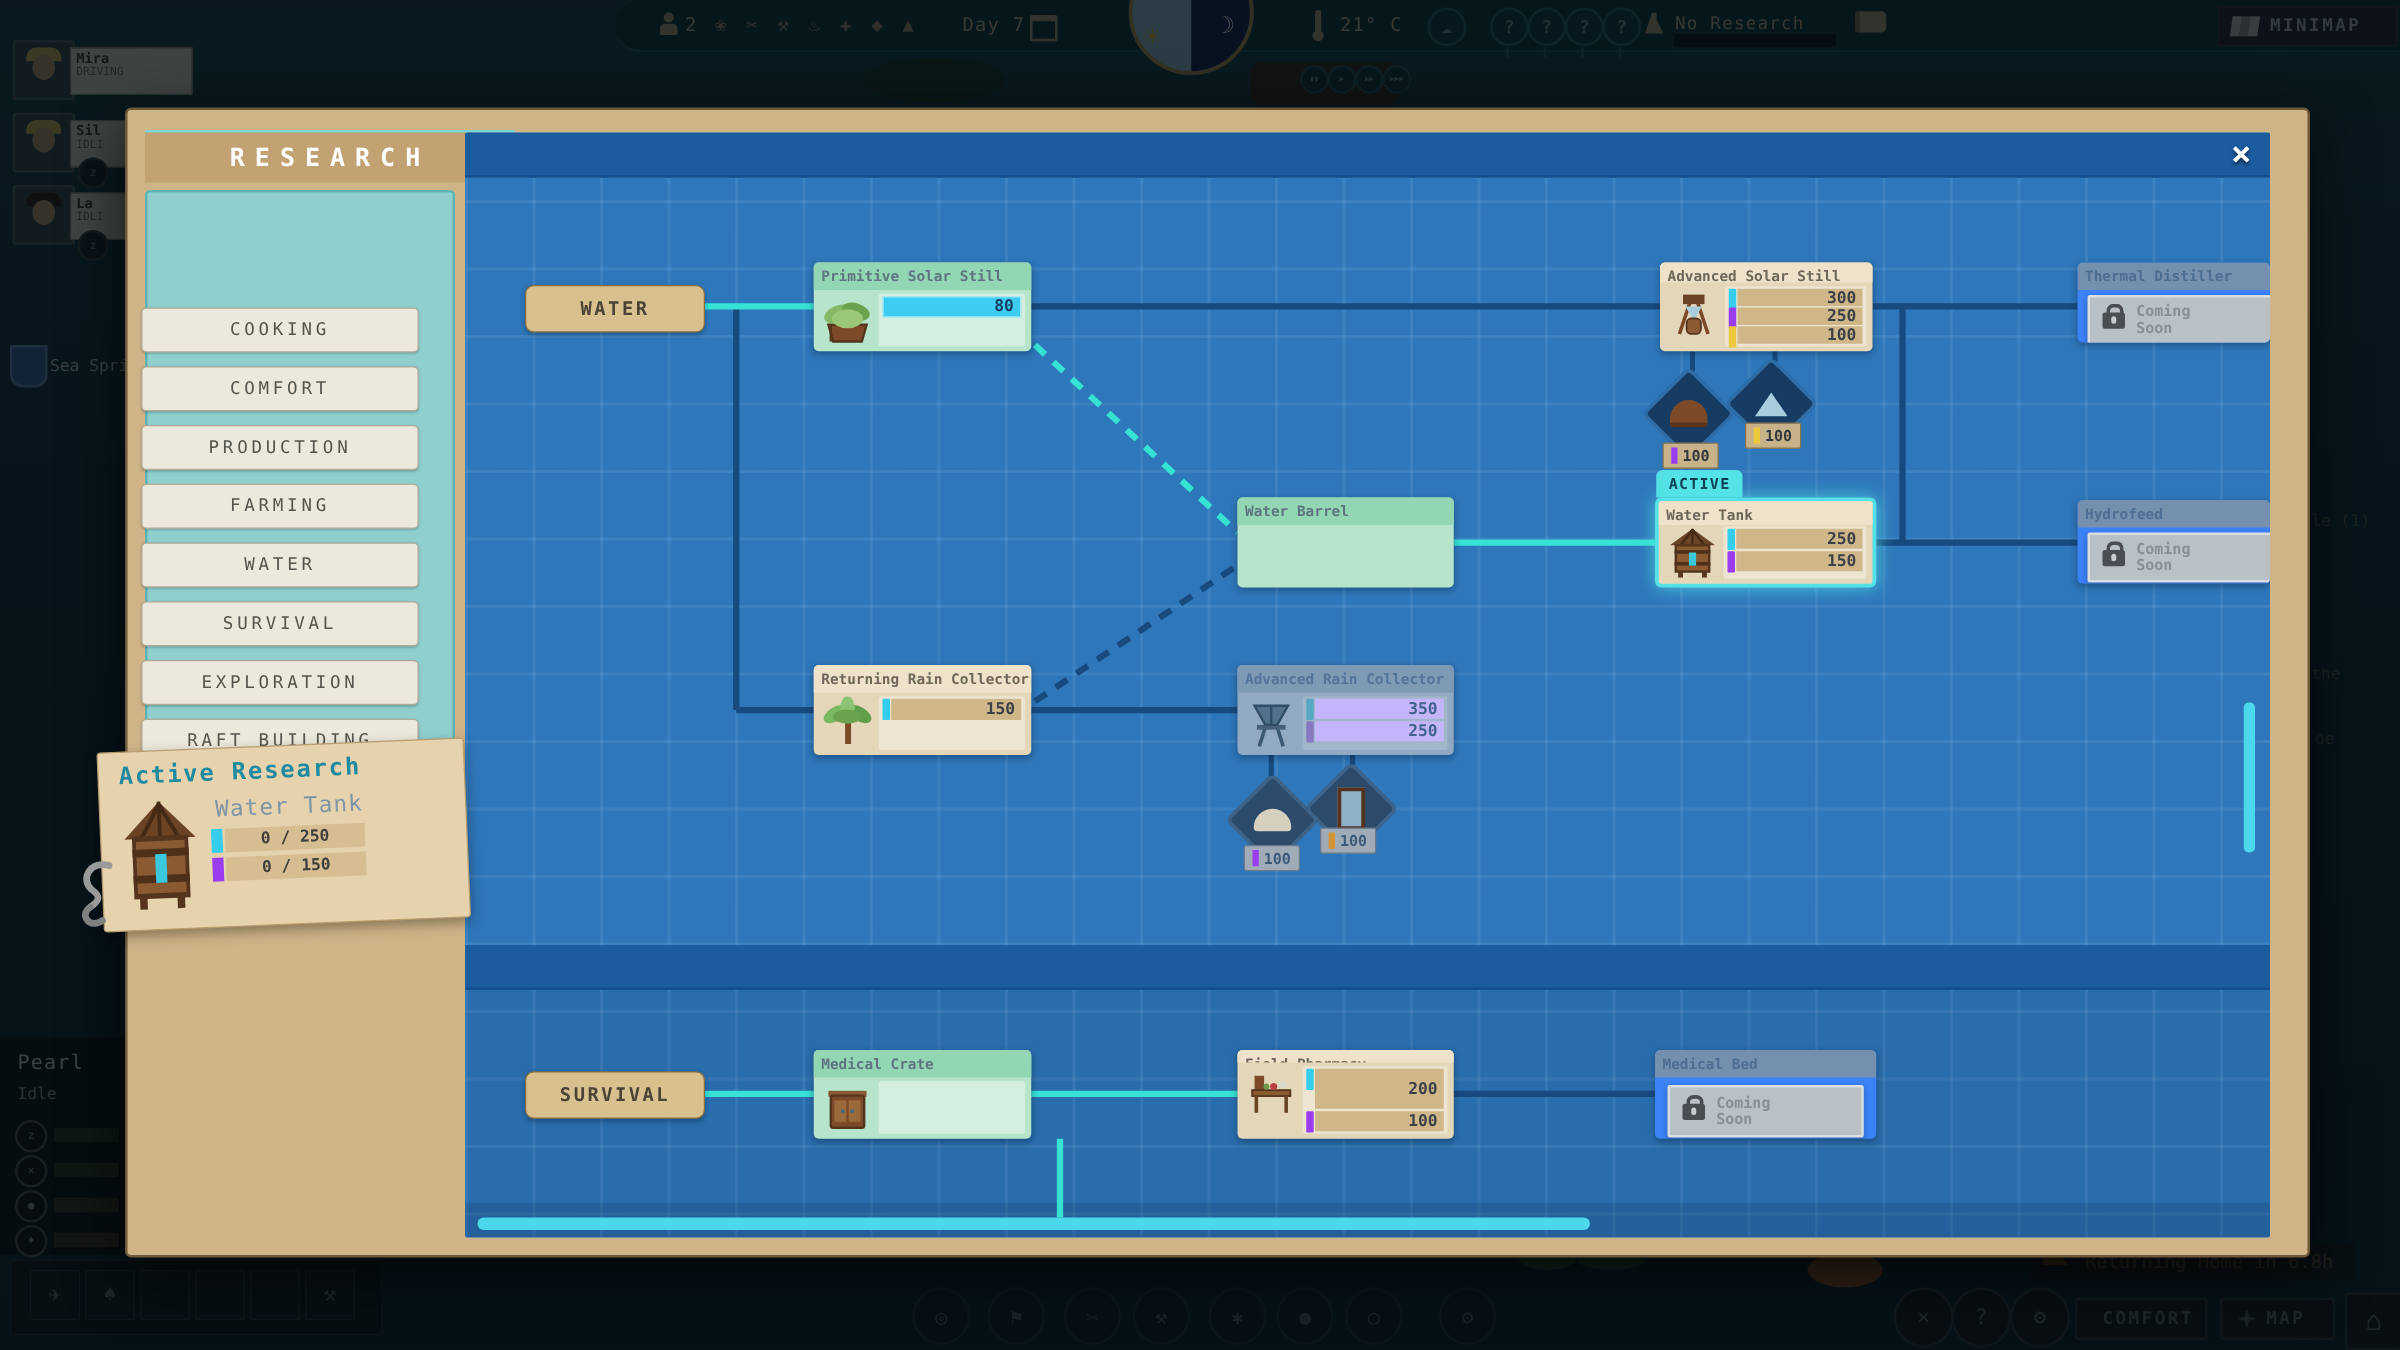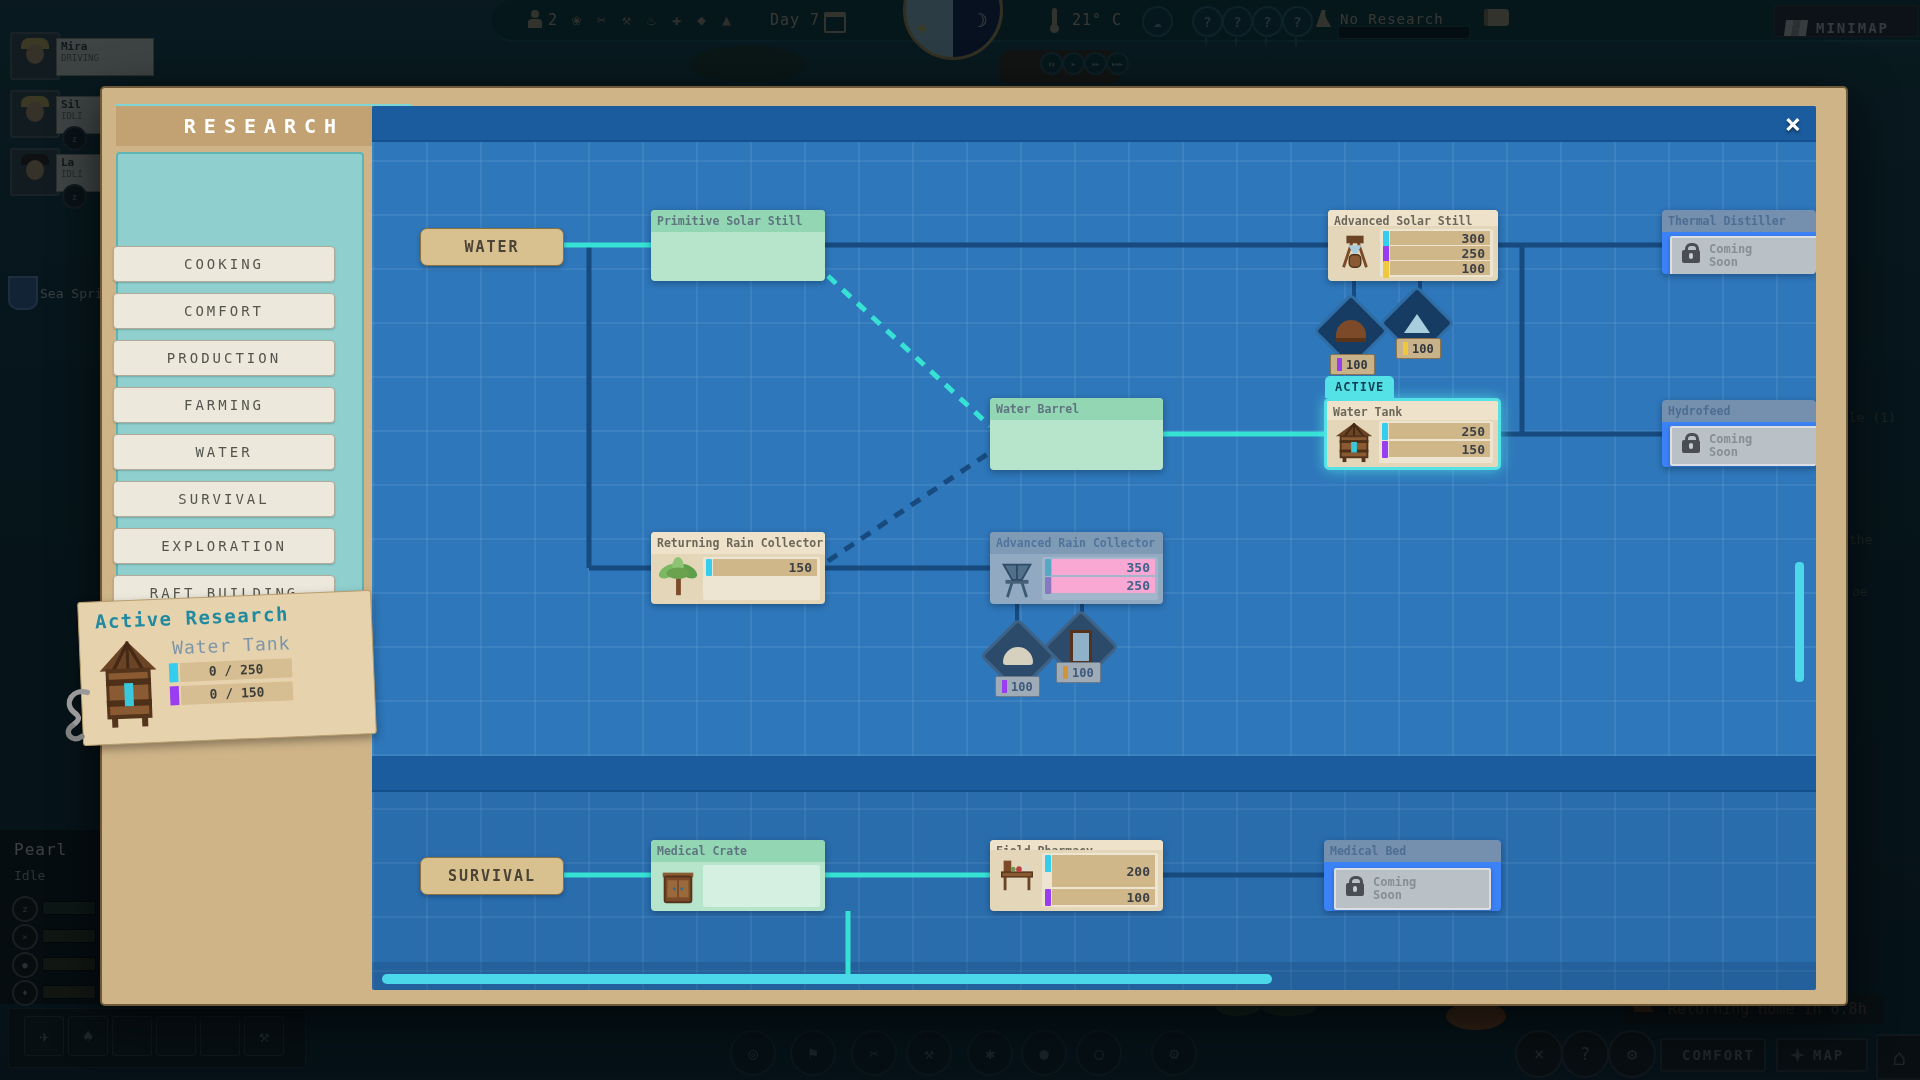--- a/index.html
+++ b/index.html
@@ -30,21 +30,21 @@
   .thermo{position:absolute;left:560px;top:8px;width:5px;height:18px;background:#b8a888;border-radius:3px}
   .thermo:after{content:"";position:absolute;left:-2px;top:16px;width:9px;height:9px;border-radius:50%;background:#b8a888}
   .qcirc{position:absolute;top:6px;width:27px;height:27px;border-radius:50%;background:#0f3d46;border:2px solid #2a6a74;
          color:#7a9aa0;font-size:14px;font-weight:bold;display:flex;align-items:center;justify-content:center}
   .qtick{position:absolute;top:38px;width:2px;height:8px;background:#2a6a74}
   .flask{position:absolute;left:824px;top:10px;width:15px;height:17px;background:#b8a888;
          clip-path:polygon(38% 0,62% 0,62% 35%,100% 100%,0 100%)}
   .rbar{position:absolute;left:846px;top:26px;width:130px;height:11px;background:#06181c;border:1px solid #1e4a52}
   .book{position:absolute;left:992px;top:9px;width:21px;height:17px;background:#b8a888;border-left:4px solid #8a7a5a;border-radius:2px 4px 4px 2px}
   .minimap{position:absolute;left:1774px;top:5px;width:144px;height:32px;background:#23292e;border:1px solid #3a4248;
-           display:flex;align-items:flex-end;gap:9px;padding-left:10px;box-sizing:border-box;z-index:1}
+           display:flex;align-items:center;gap:9px;padding-left:10px;box-sizing:border-box;z-index:1}
   .mapic{width:22px;height:16px;transform:skewX(-8deg);
          background:linear-gradient(90deg,#c8c8c8 0 33%,#9a9a9a 33% 66%,#c8c8c8 66%)}
   .minimap span{color:#b8bec2;font-size:14px;letter-spacing:2px;font-weight:bold}
 
   .ptile{position:absolute;left:10px;width:46px;height:44px;background:#3a4a4e;border:2px solid #57686c;border-radius:3px}
   .ptile .hair{position:absolute;top:4px;left:9px;right:9px;height:11px;border-radius:8px 8px 0 0;background:#d8b860}
   .ptile .face{position:absolute;top:10px;left:14px;width:18px;height:20px;border-radius:50%;background:#caa275}
   .plabel{position:absolute;left:56px;width:98px;height:38px;background:#e4e4da;border:1px solid #9a9a8a;padding:2px 4px;box-sizing:border-box}
   .plabel .nm{font-size:11px;font-weight:bold;color:#3a3a3a;line-height:12px}
   .plabel .st{font-size:9px;color:#7a7a6a;line-height:11px}
@@ -123,21 +123,21 @@
   .crow{display:flex;height:17px}
   .mark{width:6px;height:17px;border-radius:1px;margin-right:1px}
   .cbar{flex:1;display:flex;align-items:center;justify-content:flex-end;padding-right:5px;font-size:13px;font-weight:bold;box-sizing:border-box}
 
   .done{background:#b7e5cc}.done .nhead{background:#92d6b4;color:#5e7580}
   .done .rows{background:rgba(255,255,255,.42)}
   .done .cbar{background:#3ecdf2;border:1px solid rgba(255,255,255,.55);color:#173f63}
   .av{background:#e4d7b9}.av .nhead{background:#eee3ca;color:#6d675a}
   .av .rows{background:rgba(255,255,255,.34)}.av .cbar{background:#d0b78a;color:#3c4046}
   .lk{background:#91a9c1}.lk .nhead{background:#7e9ab5;color:#52749b}
-  .lk .rows{background:rgba(255,255,255,.16)}.lk .cbar{background:#f9a8d4;color:#41628a}
+  .lk .rows{background:rgba(255,255,255,.16)}.lk .cbar{background:#c4b5fd;color:#41628a}
   .m-c{background:#35cdee}.m-p{background:#9a3cf0}.m-y{background:#eec93e}.m-o{background:#d29434}
   .lk .m-c{background:#57a8c4}.lk .m-p{background:#8878c2}
   .cs{background:#3b82f6;overflow:hidden}.cs .nhead{background: #7590ae;color:#4d6d92}
   .csov{position:absolute;left:8px;right:-4px;top:26px;height:36px;background:#b9c0c6;border:2px solid #dbdfe2;border-radius:2px;
         display:flex;align-items:center;gap:9px;padding-left:10px;box-shadow:0 2px 4px rgba(0,0,0,.25)}
   .cstxt{font-size:12px;font-weight:bold;color:#878f96;line-height:13px;width:64px}
   .lock{position:relative;width:18px;height:13px;background:#4a4e52;border-radius:2px;flex:none}
   .lock:before{content:"";position:absolute;left:3px;top:-7px;width:8px;height:7px;border:3px solid #4a4e52;border-bottom:none;border-radius:6px 6px 0 0}
   .lock:after{content:"";position:absolute;left:7px;top:3px;width:4px;height:6px;background:#c8ccd0;border-radius:2px}
   .act{background:#e4d7b9;border:3px solid #54e2e6;box-shadow:0 0 14px rgba(84,226,230,.75);border-radius:5px}
@@ -408,20 +408,30 @@
         <line x1="453" y1="769" x2="618" y2="769" stroke="#35e2d4" stroke-width="5"></line>
         <line x1="476" y1="805" x2="476" y2="868" stroke="#35e2d4" stroke-width="5"></line>
         <line x1="456" y1="170" x2="618" y2="320" stroke="#35e2d4" stroke-width="5" stroke-dasharray="11 9"></line>
       </svg>
 
       <div class="chip" style="left:48px;top:122px">WATER</div>
       <div class="chip" style="left:48px;top:751px">SURVIVAL</div>
 
       <div class="node done" style="left:279px;top:104px;width:174px;height:71px">
         <div class="nhead">Primitive Solar Still</div>
+        <div class="nbody">
+            <svg class="nicon" viewBox="0 0 44 44">
+              <use href="#i-pss"></use>
+            </svg>
+          <div class="rows">
+              <div class="crow">
+                <span class="cbar">80</span>
+              </div>
+            </div>
+        </div>
       </div>
 
       <div class="node done" style="left:618px;top:292px;width:173px;height:72px">
         <div class="nhead">Water Barrel</div>
       </div>
 
       <div class="node av" style="left:956px;top:104px;width:170px;height:71px">
         <div class="nhead">Advanced Solar Still</div>
         <div class="nbody">
             <svg class="nicon" viewBox="0 0 44 44">

